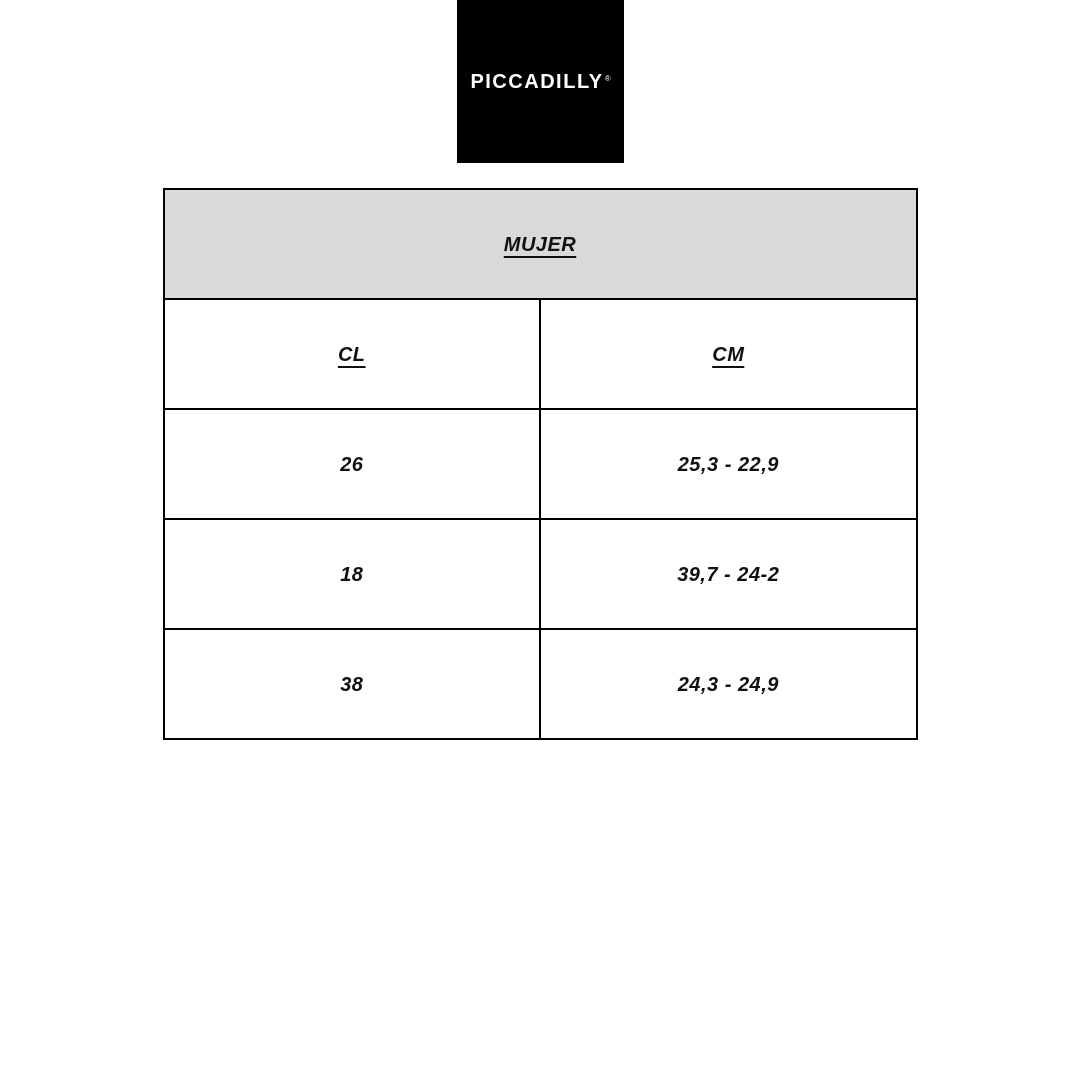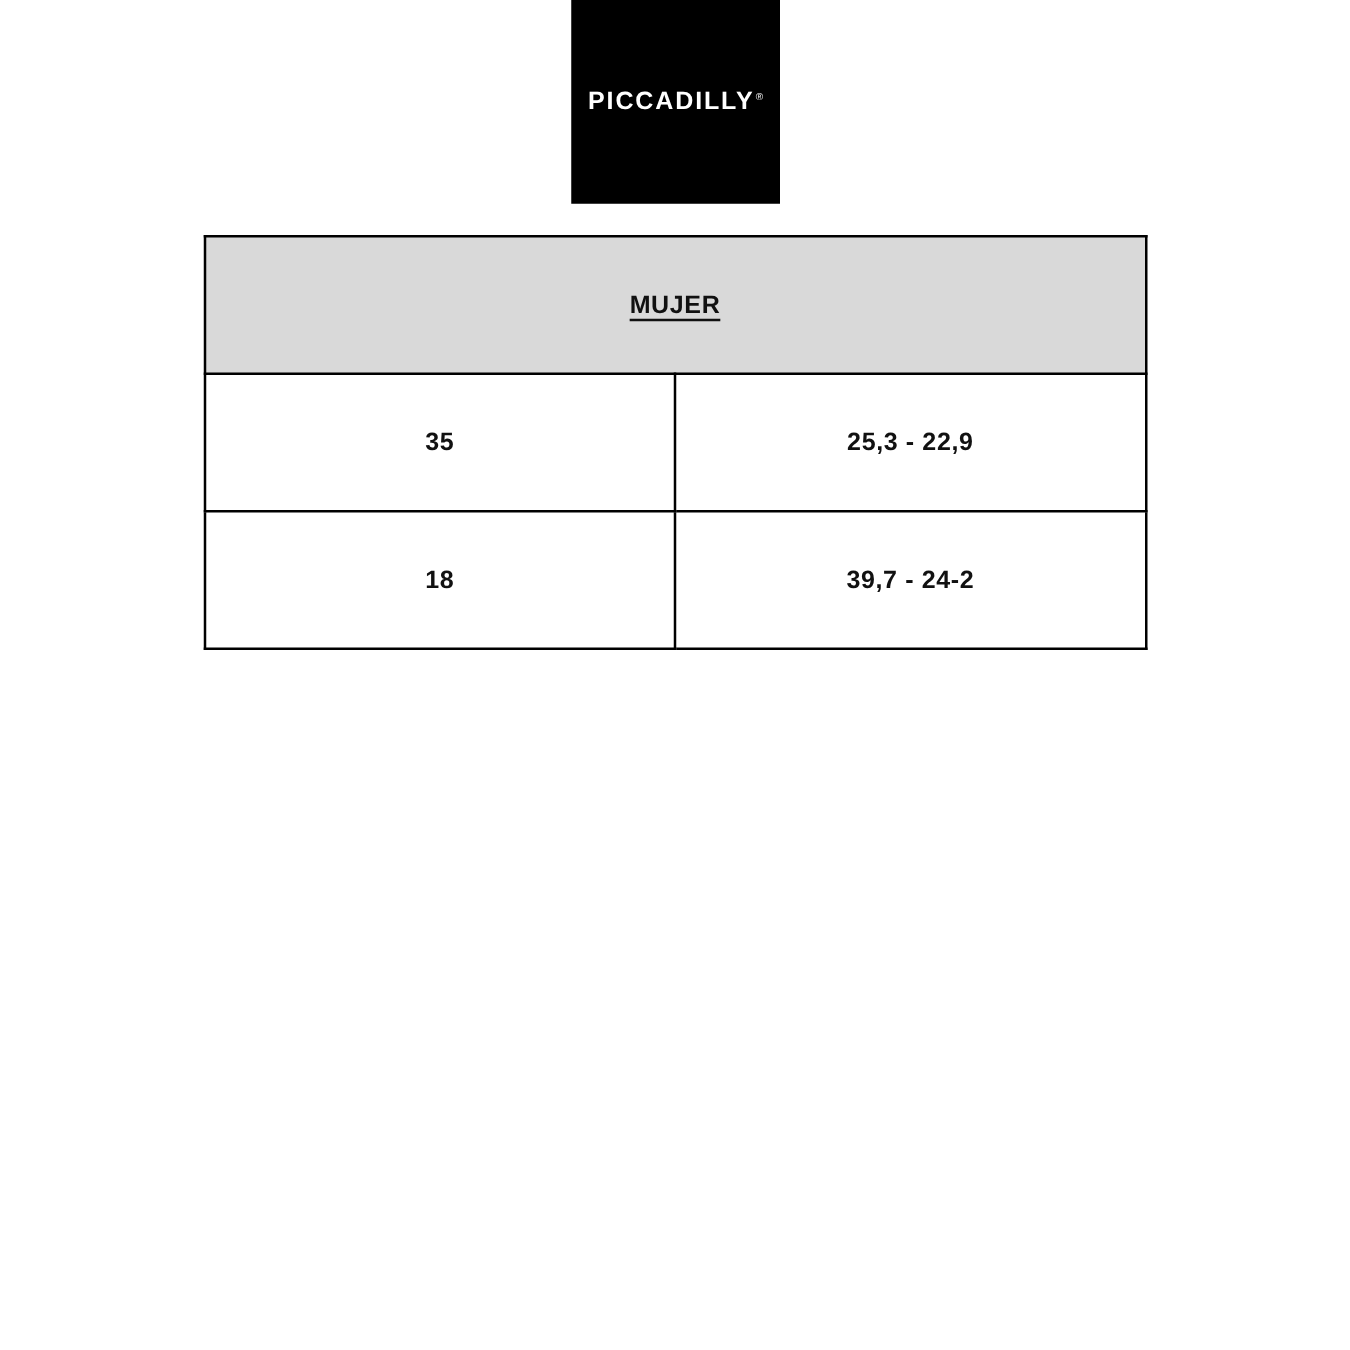--- a/index.html
+++ b/index.html
@@ -39,20 +39,21 @@
     letter-spacing: 0;
     position: relative;
     top: -7px;
     left: 1px;
   }
   .size-table {
     width: 755px;
     margin: 25px auto 0 auto;
     border-collapse: collapse;
     table-layout: fixed;
+    font-style: italic;
   }
   .size-table td {
     border: 2px solid #000000;
     height: 106px;
     text-align: center;
     vertical-align: middle;
     font-size: 20px;
     font-weight: 700;
     color: #111111;
     letter-spacing: 0.5px;
@@ -76,23 +77,35 @@
   </div>
 
   <table class="size-table">
     <tbody>
       <tr>
         <td colspan="2" class="title-cell">
           <span class="u">MUJER</span>
         </td>
       </tr>
       <tr>
-        <td>35</td>
+        <td>
+          <span class="u">CL</span>
+        </td>
+        <td>
+          <span class="u">CM</span>
+        </td>
+      </tr>
+      <tr>
+        <td>26</td>
         <td>25,3 - 22,9</td>
       </tr>
       <tr>
         <td>18</td>
         <td>39,7 - 24-2</td>
+      </tr>
+      <tr>
+        <td>38</td>
+        <td>24,3 - 24,9</td>
       </tr>
     </tbody>
   </table>
 
 </div>
 
 </body></html>

